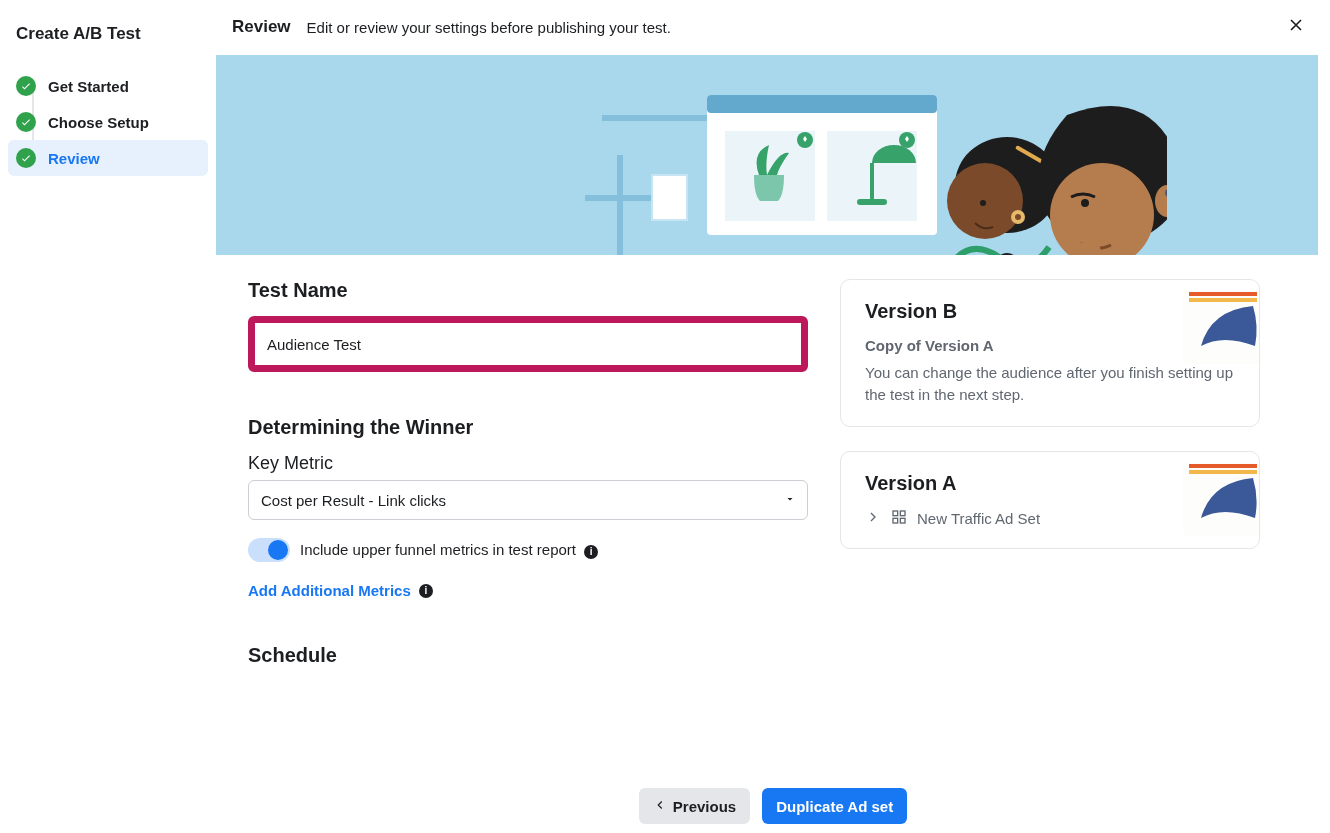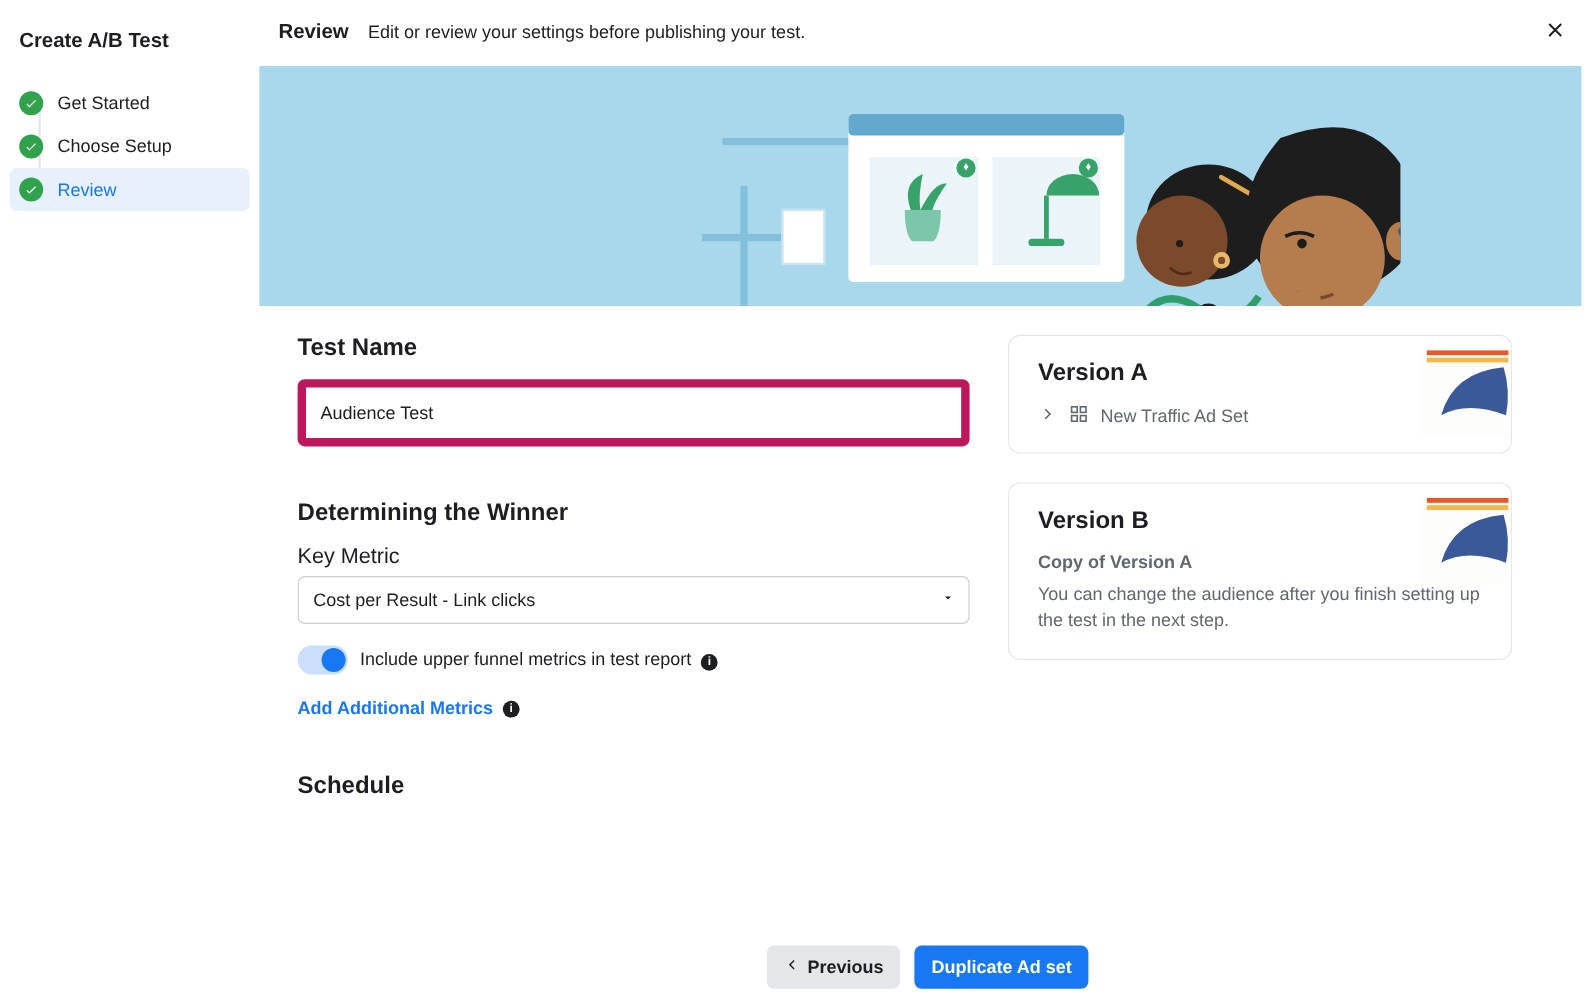--- a/index.html
+++ b/index.html
@@ -5,21 +5,21 @@
 *{box-sizing:border-box;margin:0;padding:0;font-family:-apple-system,BlinkMacSystemFont,"Segoe UI",Helvetica,Arial,sans-serif}
 body{width:1330px;height:833px;background:#fff;overflow:hidden}
 .sidebar{position:absolute;left:0;top:0;width:216px;height:833px;background:#fff;padding:16px 8px}
 .sidebar-title{font-size:17px;font-weight:700;color:#1c1e21;padding:8px}
 .steps{margin-top:16px;position:relative}
 .steps::before{content:'';position:absolute;left:24px;top:20px;bottom:20px;width:2px;background:#e4e6ea}
 .step-item{display:flex;align-items:center;padding:8px;border-radius:6px;position:relative;z-index:1}
 .step-item.active{background:#e7f0fd}
 .step-icon{width:20px;height:20px;border-radius:50%;background:#31a24c;display:flex;align-items:center;justify-content:center;flex-shrink:0}
 .step-icon svg{width:12px;height:12px;fill:#fff}
-.step-label{margin-left:12px;font-size:15px;font-weight:400;color:#1c1e21}
+.step-label{margin-left:12px;font-size:15px;font-weight:700;color:#1c1e21}
 .step-item.active .step-label{color:#1877f2}
 .header{position:absolute;left:216px;top:0;right:0;height:55px;display:flex;align-items:center;padding:0 16px;border-bottom:1px solid transparent}
 .header-title{font-size:17px;font-weight:700;color:#1c1e21}
 .header-sub{margin-left:16px;font-size:15px;color:#1c1e21}
 .close-btn{margin-left:auto;width:36px;height:36px;display:flex;align-items:center;justify-content:center;cursor:pointer;border-radius:50%}
 .close-btn svg{width:20px;height:20px}
 .content{position:absolute;left:216px;top:55px;right:12px;bottom:55px;overflow-y:auto;background:#fff}
 
 .content::-webkit-scrollbar{width:12px}
 .content::-webkit-scrollbar-thumb{background:#5a5d63;border-radius:6px}
@@ -185,20 +185,34 @@
         </div>
       </div>
 
       <div class="section" style="margin-bottom:0">
         <div class="section-title">Schedule</div>
       </div>
     </div>
 
     <div class="right-col">
       <div class="card">
+        <div class="card-title">Version B</div>
+        <div class="card-sub">Copy of Version A</div>
+        <div class="card-desc">You can change the audience after you finish setting up the test in the next step.</div>
+        <div class="thumb">
+          <svg viewBox="0 0 80 74">
+              <rect width="80" height="74" fill="#fdfdfb"></rect>
+              <rect x="6" y="2" width="68" height="4" fill="#e65a29"></rect>
+              <rect x="6" y="8" width="68" height="4" fill="#f2b84b"></rect>
+              <path d="M70 16 Q28 20 18 56 Q40 44 72 56 Q76 36 70 16 Z" fill="#3b5998"></path>
+            </svg>
+        </div>
+      </div>
+
+      <div class="card">
         <div class="card-title">Version A</div>
         <div class="adset-row">
           <span><svg viewBox="0 0 24 24" fill="none" stroke="#606770" stroke-width="2">
                 <path d="M9 6l6 6-6 6"></path>
               </svg></span>
           <span><svg viewBox="0 0 24 24" fill="none" stroke="#606770" stroke-width="2">
                 <rect x="3" y="3" width="7" height="7"></rect>
                 <rect x="14" y="3" width="7" height="7"></rect>
                 <rect x="3" y="14" width="7" height="7"></rect>
                 <rect x="14" y="14" width="7" height="7"></rect>
@@ -207,34 +221,20 @@
         </div>
         <div class="thumb">
           <svg viewBox="0 0 80 74">
               <rect width="80" height="74" fill="#fdfdfb"></rect>
               <rect x="6" y="2" width="68" height="4" fill="#e65a29"></rect>
               <rect x="6" y="8" width="68" height="4" fill="#f2b84b"></rect>
               <path d="M70 16 Q28 20 18 56 Q40 44 72 56 Q76 36 70 16 Z" fill="#3b5998"></path>
             </svg>
         </div>
       </div>
-
-      <div class="card">
-        <div class="card-title">Version B</div>
-        <div class="card-sub">Copy of Version A</div>
-        <div class="card-desc">You can change the audience after you finish setting up the test in the next step.</div>
-        <div class="thumb">
-          <svg viewBox="0 0 80 74">
-              <rect width="80" height="74" fill="#fdfdfb"></rect>
-              <rect x="6" y="2" width="68" height="4" fill="#e65a29"></rect>
-              <rect x="6" y="8" width="68" height="4" fill="#f2b84b"></rect>
-              <path d="M70 16 Q28 20 18 56 Q40 44 72 56 Q76 36 70 16 Z" fill="#3b5998"></path>
-            </svg>
-        </div>
-      </div>
     </div>
   </div>
 </div>
 
 <div class="footer">
   <button class="btn btn-secondary">
     <span><svg viewBox="0 0 24 24" fill="none" stroke="#1c1e21" stroke-width="2">
           <path d="M15 6l-6 6 6 6"></path>
         </svg></span>
     <span>Previous</span>

